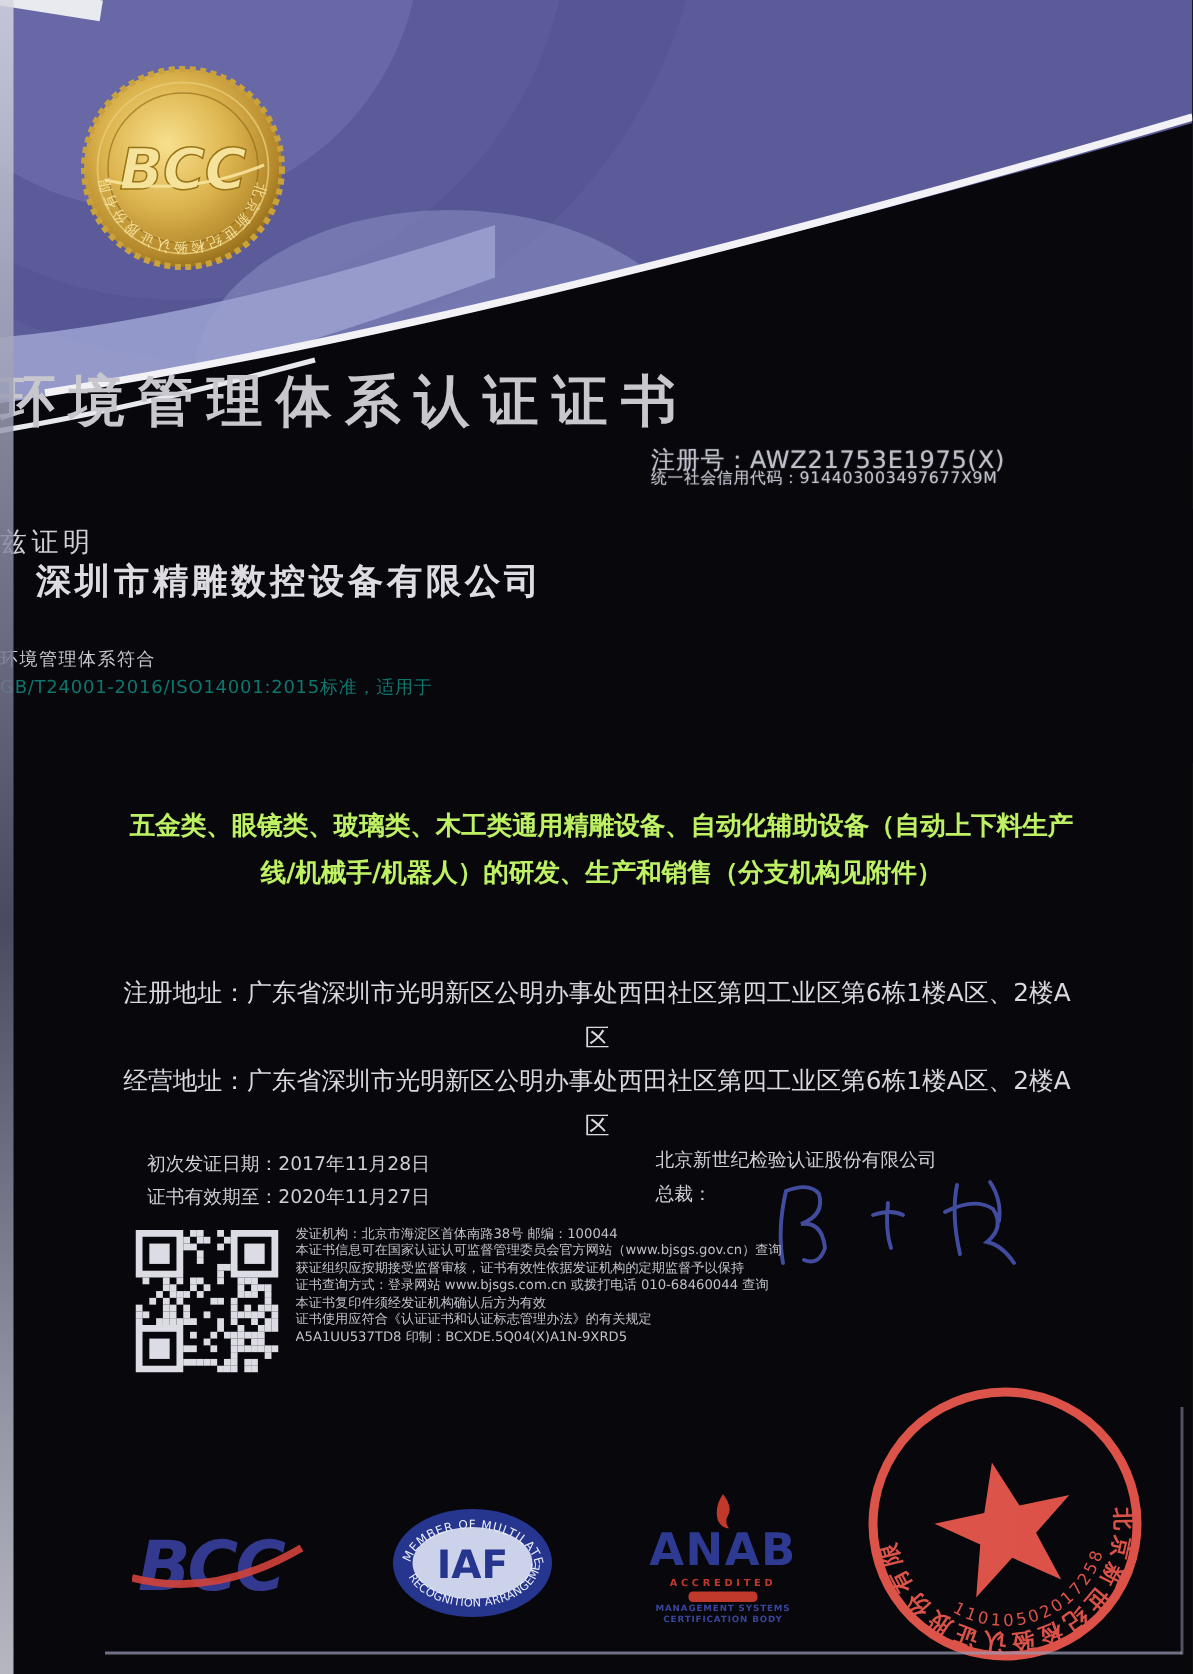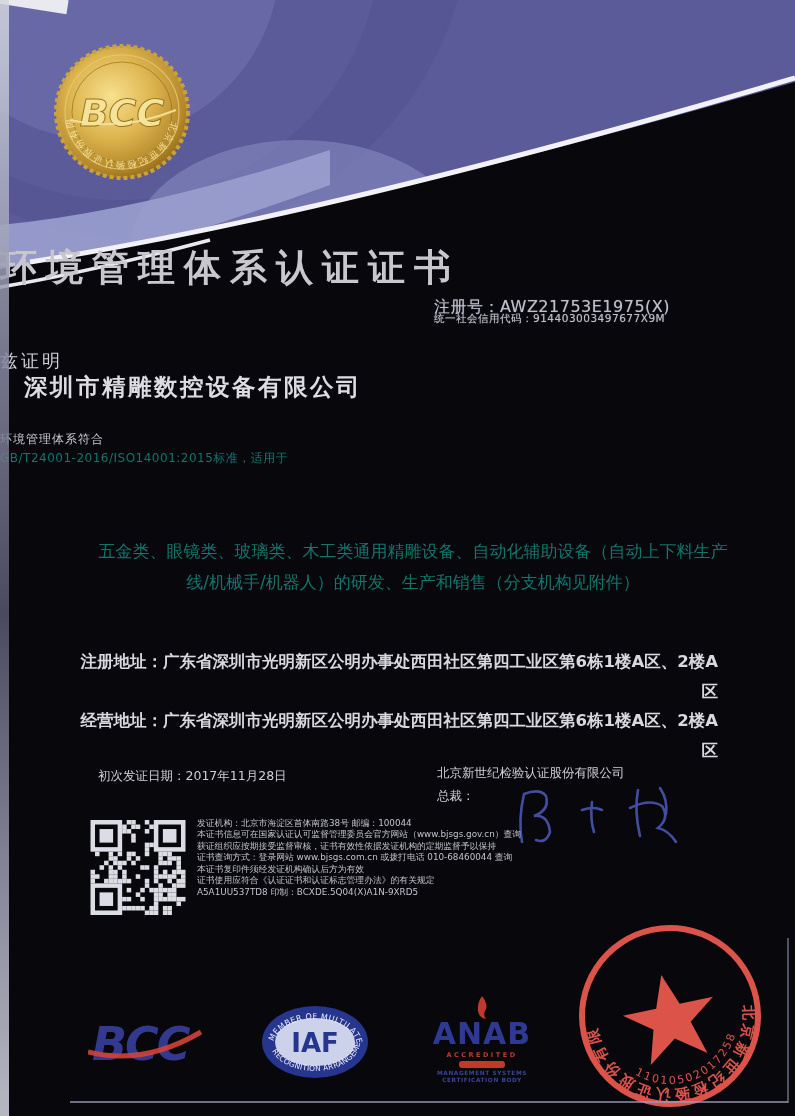--- a/index.html
+++ b/index.html
@@ -12,24 +12,24 @@
   #header-art{position:absolute;top:0;left:0;width:795px;height:300px;}
   
   #title{top:243px;font-family:"DejaVu Serif",serif;font-size:37px;letter-spacing:9px;
          color:#c7c7cd;font-weight:600;filter:blur(.4px);}
   #cert-no{top:297px;left:434px;font-size:16px;color:#bfbfc9;letter-spacing:.5px;}
   #credit-code{top:312px;left:434px;font-size:10.5px;color:#bfbfc9;letter-spacing:.5px;}
   #certify{top:349px;font-size:18px;color:#cfcfd6;letter-spacing:3px;}
   #company{top:371px;font-size:23.5px;font-weight:bold;letter-spacing:2.5px;color:#dcdce2;filter:blur(.3px);padding-left:24px;}
   #system-line{top:431px;font-size:12px;color:#c9c9d1;letter-spacing:1px;}
   #standard-line{top:450px;font-size:12px;color:#0f766e;letter-spacing:.5px;}
-  #scope{top:536px;left:88px;width:650px;font-size:17px;font-weight:400;line-height:1.85;
-         text-align:center;color:#0f766e;filter:blur(.35px);}
-  #addresses{top:647px;left:78px;width:640px;font-size:16.5px;font-weight:bold;line-height:1.8;
-         text-align:right;color:#d8d8de;filter:blur(.35px);}
+  #scope{top:536px;left:76px;width:650px;font-size:17px;font-weight:700;line-height:1.85;
+         text-align:center;color:#bef264;filter:blur(.35px);}
+  #addresses{top:647px;left:78px;width:640px;font-size:16.5px;font-weight:normal;line-height:1.8;
+         text-align:center;color:#d8d8de;filter:blur(.35px);}
   #dates{top:765px;left:98px;font-size:12.5px;line-height:1.75;color:#cfcfd6;}
   #issuer{top:765px;left:437px;font-size:12.5px;color:#cfcfd6;}
   #president{top:788px;left:437px;font-size:12.5px;color:#cfcfd6;}
   #signature{top:780px;left:510px;}
   
   #qr{top:820px;left:88px;}
   #fineprint{top:818px;left:197px;width:372px;font-size:8.8px;line-height:1.3;
              color:#c2c2cc;filter:blur(.35px);}
   #fineprint div{white-space:nowrap;overflow:hidden;}
   
@@ -103,20 +103,21 @@
 
   <div id="scope" class="abs">五金类、眼镜类、玻璃类、木工类通用精雕设备、自动化辅助设备（自动上下料生产线/机械手/机器人）的研发、生产和销售（分支机构见附件）</div>
 
   <div id="addresses" class="abs">
     <div>注册地址：广东省深圳市光明新区公明办事处西田社区第四工业区第6栋1楼A区、2楼A区</div>
     <div>经营地址：广东省深圳市光明新区公明办事处西田社区第四工业区第6栋1楼A区、2楼A区</div>
   </div>
 
   <div id="dates" class="abs">
     <div>初次发证日期：2017年11月28日</div>
+    <div>证书有效期至：2020年11月27日</div>
   </div>
 
   <div id="issuer" class="abs">北京新世纪检验认证股份有限公司</div>
   <div id="president" class="abs">总裁：</div>
 
   <svg id="signature" class="abs" width="185" height="70" viewBox="0 0 185 70">
     <g fill="none" stroke="#4a55b0" stroke-width="2.6" stroke-linecap="round" opacity=".9">
       <path d="M14 14 Q 8 40 12 62 M 14 14 Q 30 8 36 16 Q 40 30 24 36 Q 38 34 40 52 Q 36 64 26 60"></path>
       <path d="M72 30 Q 84 26 92 30 M 82 22 Q 80 40 84 52"></path>
       <path d="M128 10 Q 124 30 130 56 M 120 28 Q 140 18 152 26 Q 160 38 148 48 Q 158 50 166 62 M 150 8 Q 158 20 156 34"></path>

